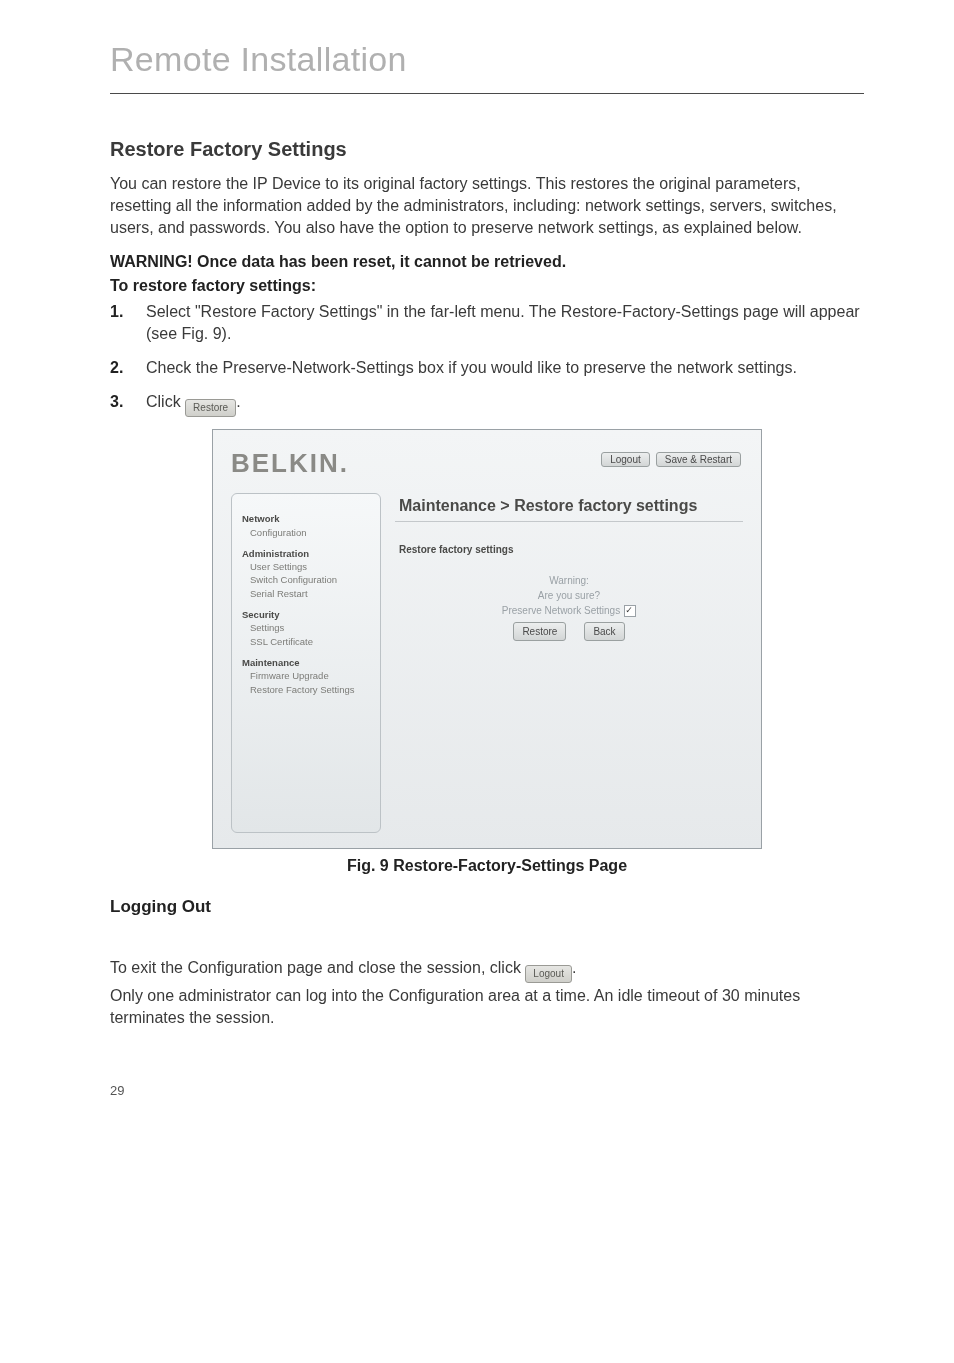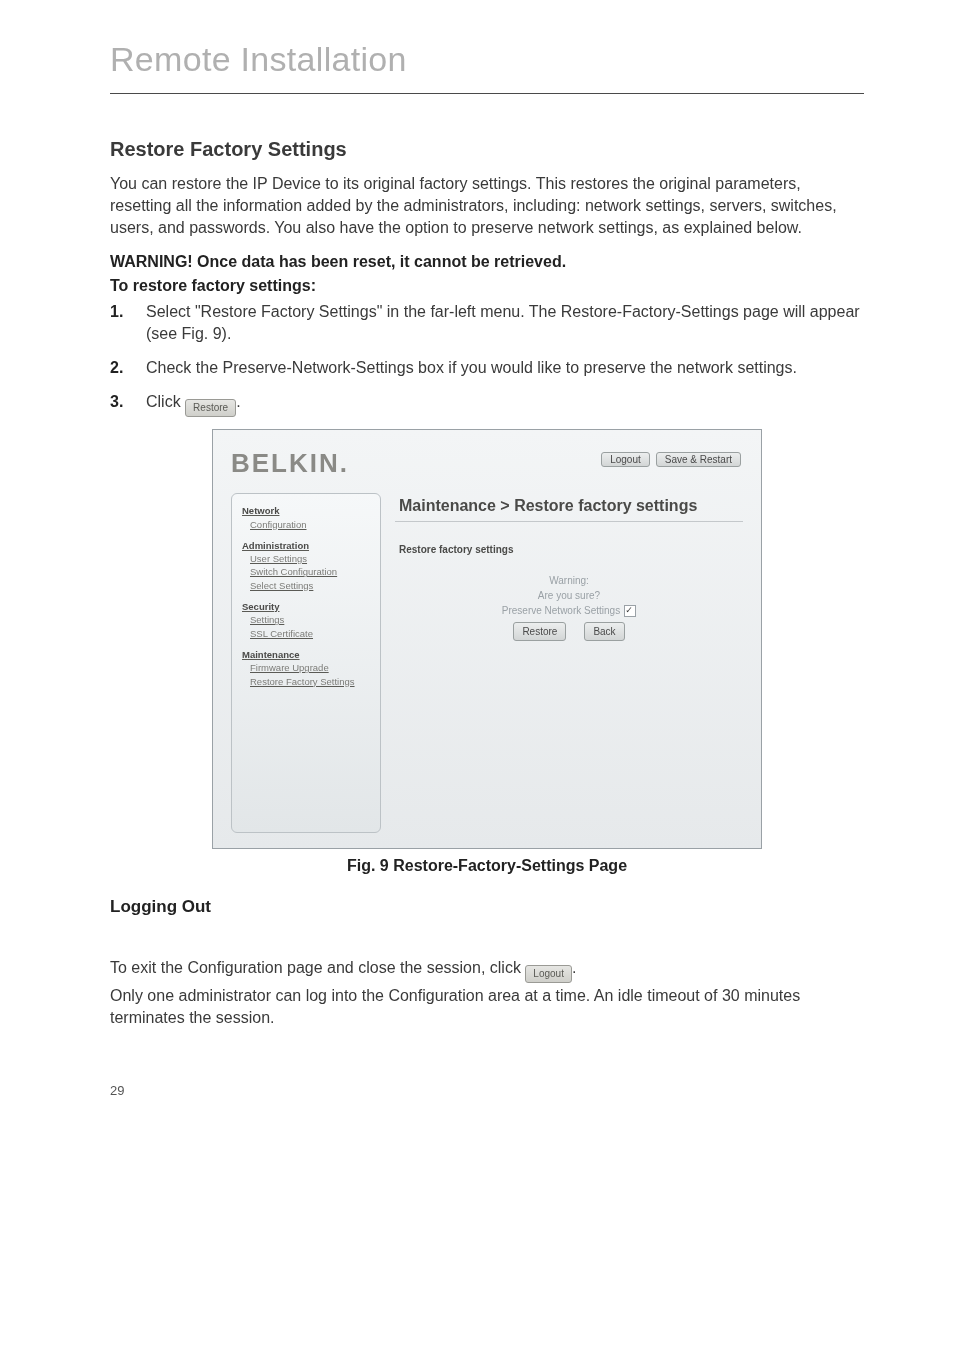--- a/index.html
+++ b/index.html
@@ -115,25 +115,24 @@
     display: flex;
     margin-top: 14px;
     height: 340px;
   }
   .sidebar {
     width: 150px;
     border: 1px solid #bcc2c6;
     border-radius: 6px;
     background: linear-gradient(#f6f8f9,#e2e6e8);
     box-sizing: border-box;
-    padding: 10px 10px;
+    padding: 18px 10px;
     font-size: 9.5px;
     color: #5a5a55;
     line-height: 1.4;
-    text-decoration: underline;
   }
   .sidebar .grp {
     margin-bottom: 8px;
   }
   .sidebar .grph {
     font-weight: 700;
     color: #4a4a48;
   }
   .sidebar .sub {
     padding-left: 8px;
@@ -250,21 +249,21 @@
       <div class="fig-inner">
         <div class="sidebar">
           <div class="grp">
             <div class="grph">Network</div>
             <div class="sub">Configuration</div>
           </div>
           <div class="grp">
             <div class="grph">Administration</div>
             <div class="sub">User Settings</div>
             <div class="sub">Switch Configuration</div>
-            <div class="sub">Select Settings</div>
+            <div class="sub">Serial Restart</div>
           </div>
           <div class="grp">
             <div class="grph">Security</div>
             <div class="sub">Settings</div>
             <div class="sub">SSL Certificate</div>
           </div>
           <div class="grp">
             <div class="grph">Maintenance</div>
             <div class="sub">Firmware Upgrade</div>
             <div class="sub">Restore Factory Settings</div>

